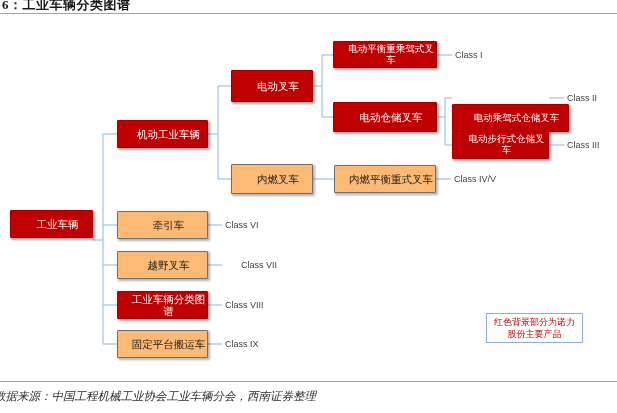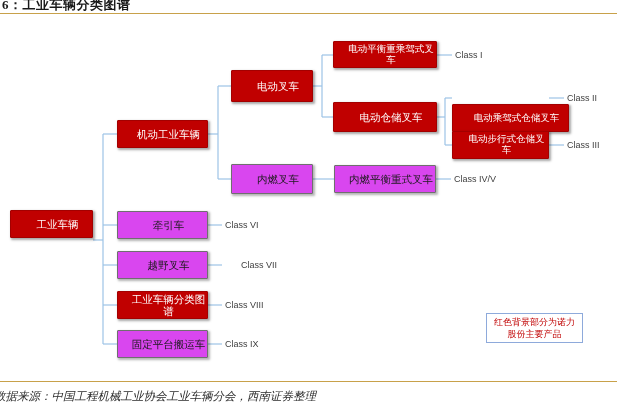--- a/index.html
+++ b/index.html
@@ -86,21 +86,21 @@
     border-radius: 1px;
     padding-left: 12px;
   }
   .node.red {
     background: #c00000;
     color: #ffffff;
     border: 1px solid #a30000;
     box-shadow: 1.5px 1.5px 2.5px rgba(0,0,0,0.35);
   }
   .node.white {
-    background: #d946ef;
+    background: #fdba74;
     color: #1a1a1a;
     border: 1px solid #6f6f6f;
     box-shadow: 1.5px 1.5px 2.5px rgba(0,0,0,0.30);
   }
 
   
   .class-label {
     position: absolute;
     font-size: 9px;
     color: #3f3f3f;

